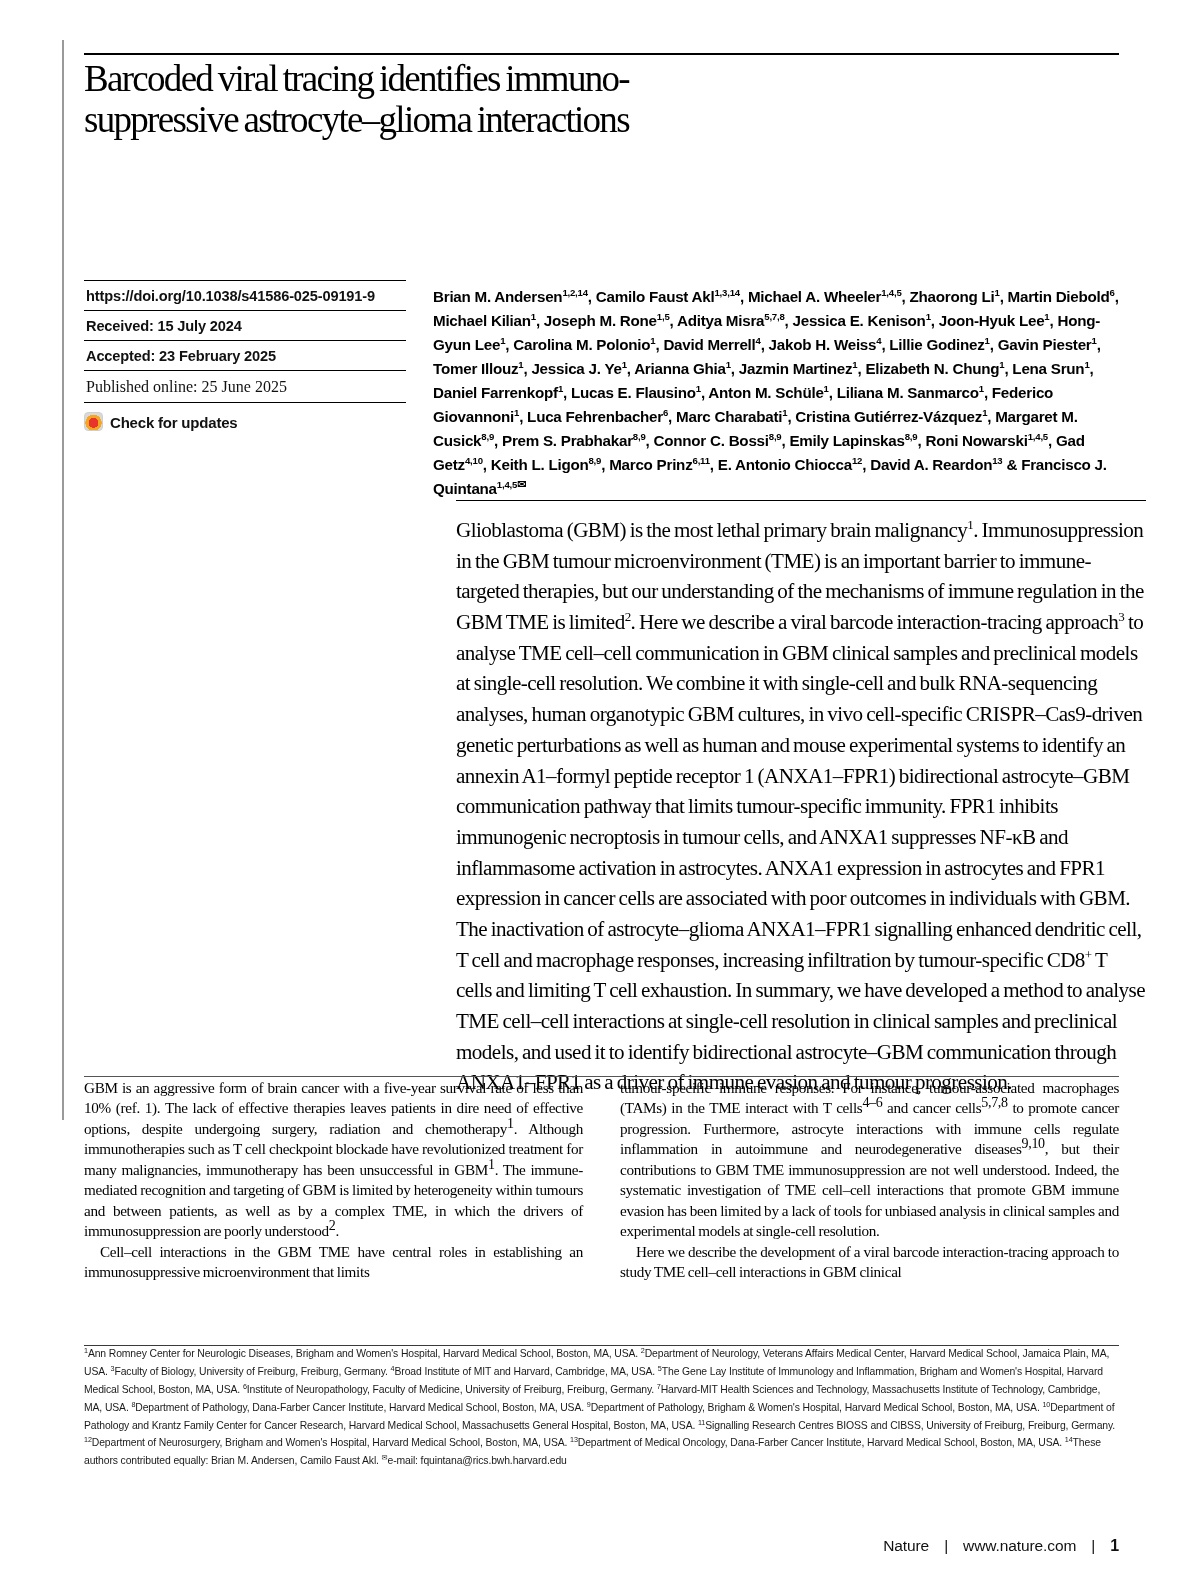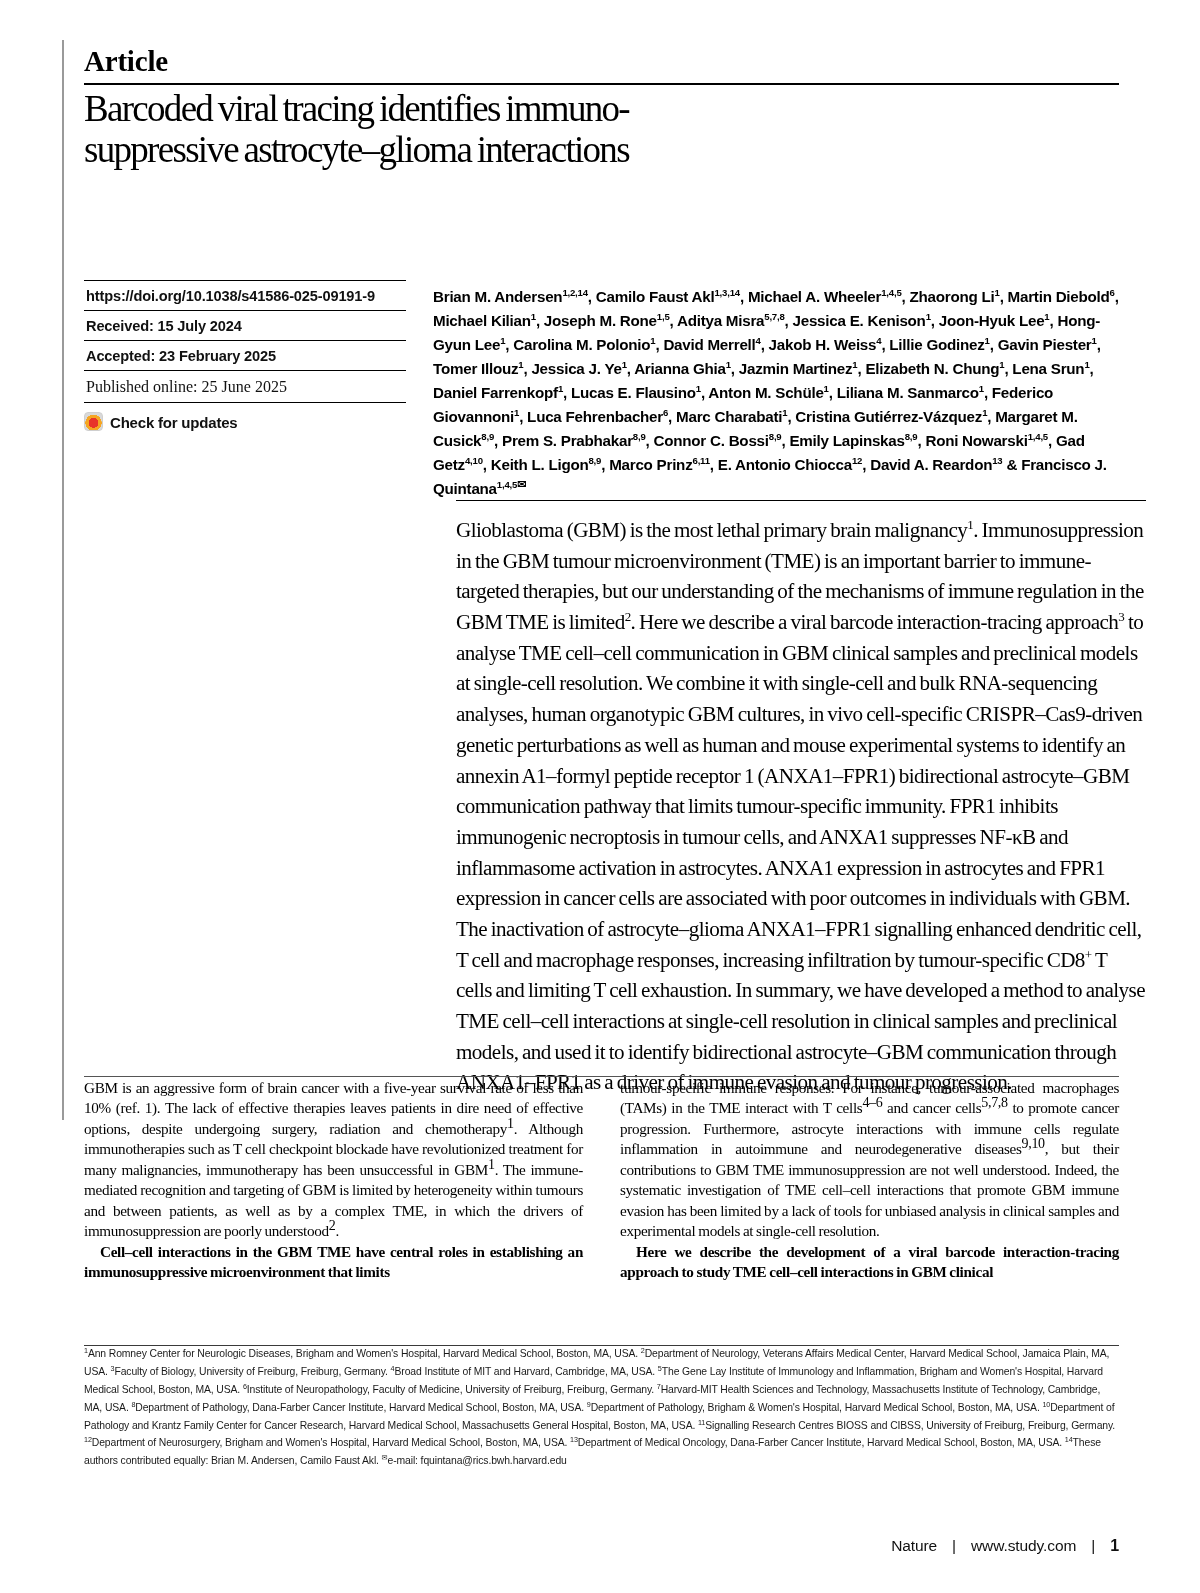--- a/index.html
+++ b/index.html
@@ -182,21 +182,21 @@
     width: 499px;
     font-family: "Liberation Serif", serif;
     font-size: 15.2px;
     line-height: 1.345;
     letter-spacing: -0.33px;
     text-align: justify;
     color: #000;
     word-spacing: -0.6px;
   }
   .bcol p { margin: 0; }
-  .bcol p + p { text-indent: 16px; font-weight: bold; }
+  .bcol p + p { text-indent: 16px; }
   .bcol sup {
     font-size: 14px;
     vertical-align: super;
     line-height: 0;
   }
 
   
   .affil-rule {
     position: absolute;
     left: 84px;
@@ -238,21 +238,20 @@
   .footer .pageno { font-weight: bold; font-size: 16px; }
 </style>
 </head>
 <body>
 
 <div id="page">
 
   <div class="left-rule"></div>
 
   <div class="masthead">
-    <div class="kicker">Article</div>
     <hr class="rule-thick">
     <h1 class="title">
       <span>Barcoded viral tracing identifies immuno-</span><br>
       <span>suppressive astrocyte–glioma interactions</span>
     </h1>
   </div>
 
   <div class="meta-col">
     <div class="meta-row">https://doi.org/10.1038/s41586-025-09191-9</div>
     <div class="meta-row">Received: 15 July 2024</div>
@@ -282,18 +281,18 @@
       <p>Here we describe the development of a viral barcode interaction-tracing approach to study TME cell–cell interactions in GBM clinical</p>
     </div>
   </div>
 
   <hr class="affil-rule">
   <div class="affiliations"><sup>1</sup>Ann Romney Center for Neurologic Diseases, Brigham and Women's Hospital, Harvard Medical School, Boston, MA, USA. <sup>2</sup>Department of Neurology, Veterans Affairs Medical Center, Harvard Medical School, Jamaica Plain, MA, USA. <sup>3</sup>Faculty of Biology, University of Freiburg, Freiburg, Germany. <sup>4</sup>Broad Institute of MIT and Harvard, Cambridge, MA, USA. <sup>5</sup>The Gene Lay Institute of Immunology and Inflammation, Brigham and Women's Hospital, Harvard Medical School, Boston, MA, USA. <sup>6</sup>Institute of Neuropathology, Faculty of Medicine, University of Freiburg, Freiburg, Germany. <sup>7</sup>Harvard-MIT Health Sciences and Technology, Massachusetts Institute of Technology, Cambridge, MA, USA. <sup>8</sup>Department of Pathology, Dana-Farber Cancer Institute, Harvard Medical School, Boston, MA, USA. <sup>9</sup>Department of Pathology, Brigham &amp; Women's Hospital, Harvard Medical School, Boston, MA, USA. <sup>10</sup>Department of Pathology and Krantz Family Center for Cancer Research, Harvard Medical School, Massachusetts General Hospital, Boston, MA, USA. <sup>11</sup>Signalling Research Centres BIOSS and CIBSS, University of Freiburg, Freiburg, Germany. <sup>12</sup>Department of Neurosurgery, Brigham and Women's Hospital, Harvard Medical School, Boston, MA, USA. <sup>13</sup>Department of Medical Oncology, Dana-Farber Cancer Institute, Harvard Medical School, Boston, MA, USA. <sup>14</sup>These authors contributed equally: Brian M. Andersen, Camilo Faust Akl. <sup>✉</sup>e-mail: fquintana@rics.bwh.harvard.edu</div>
 
   <div class="footer">
     <span>Nature</span>
     <span class="sep">|</span>
-    <span>www.study.com</span>
+    <span>www.nature.com</span>
     <span class="sep">|</span>
     <span class="pageno">1</span>
   </div>
 
 </div>
 
 </body></html>

